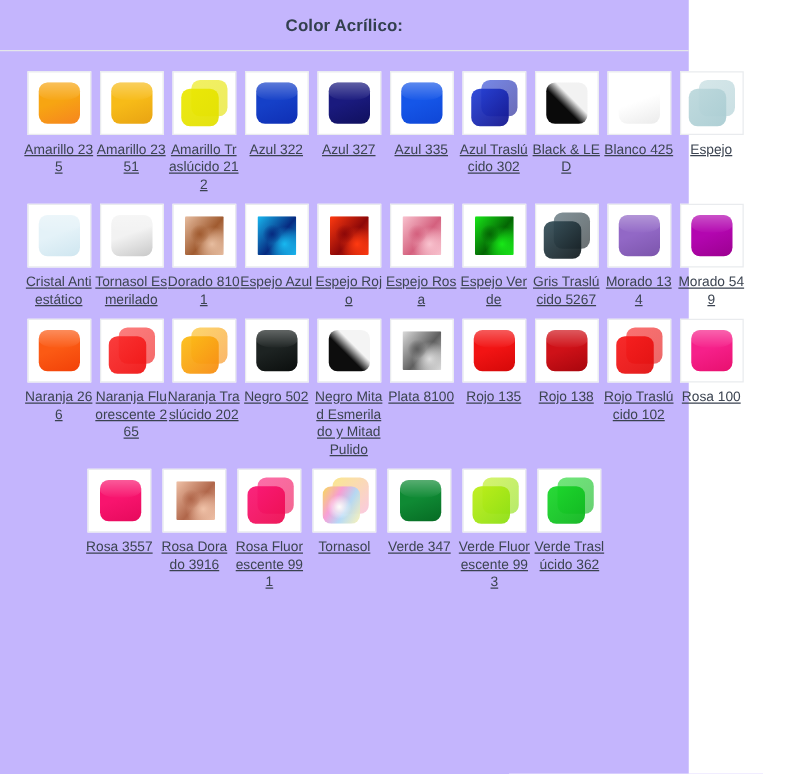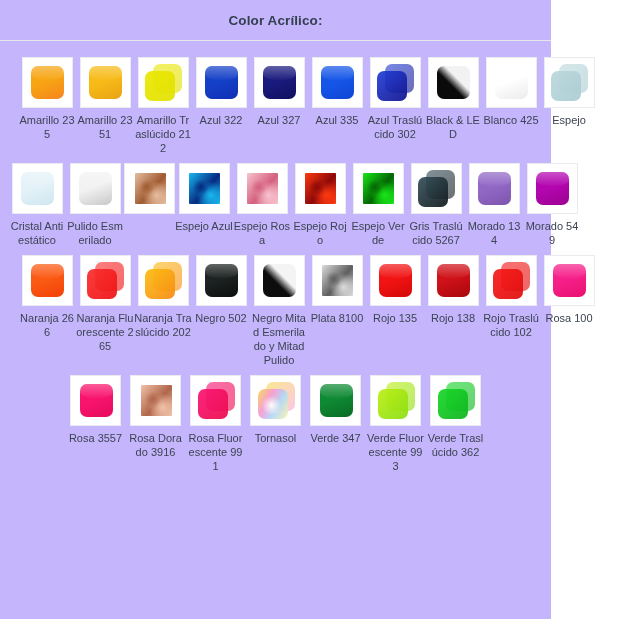--- a/index.html
+++ b/index.html
@@ -34,20 +34,21 @@
     color: #33404f;
     letter-spacing: 0.1px;
   }
   .swatch-grid {
     padding-top: 8px;
   }
   .swatch-row {
     display: flex;
     flex-direction: row;
     align-items: flex-start;
+    text-decoration: underline;
   }
   .swatch-row.centered {
     justify-content: center;
   }
   .swatch-cell {
     width: 60px;
     box-sizing: border-box;
     display: flex;
     flex-direction: column;
     align-items: center;
@@ -212,67 +213,68 @@
         <div class="swatch-cell">
           <div class="swatch-box">
             <div class="chip-wrap">
               <div class="chip-back" style="background: linear-gradient(135deg, rgb(188, 216, 220), rgb(169, 204, 210));"></div>
               <div class="chip-front" style="background: linear-gradient(135deg, rgb(188, 216, 220), rgb(169, 204, 210));"></div>
             </div>
           </div>
           <div class="swatch-label">Espejo</div>
         </div>
       </div>
-      <div class="swatch-row" style="padding-left: 8px;">
+      <div class="swatch-row" style="padding-left: 18px;">
         <div class="swatch-cell">
           <div class="swatch-box">
             <div class="chip-wrap">
               <div class="chip gloss" style="background: linear-gradient(160deg, rgb(228, 242, 248) 0%, rgb(228, 242, 248) 45%, rgb(207, 230, 240) 100%);"></div>
             </div>
           </div>
           <div class="swatch-label">Cristal Antiestático</div>
         </div>
         <div class="swatch-cell">
           <div class="swatch-box">
             <div class="chip-wrap">
               <div class="chip gloss" style="background: linear-gradient(160deg, rgb(242, 242, 242) 0%, rgb(242, 242, 242) 45%, rgb(200, 200, 200) 100%);"></div>
             </div>
           </div>
-          <div class="swatch-label">Pulido Esmerilado</div>
+          <div class="swatch-label">Tornasol Esmerilado</div>
         </div>
         <div class="swatch-cell">
           <div class="swatch-box">
             <div class="chip-wrap">
               <div class="chip-photo" style="background: radial-gradient(circle at 38% 46%, rgb(160, 91, 48) 0%, rgba(0, 0, 0, 0) 30%), radial-gradient(circle at 70% 72%, rgb(231, 189, 160) 0%, rgba(0, 0, 0, 0) 45%), linear-gradient(130deg, rgb(231, 189, 160) 0%, rgb(160, 91, 48) 55%, rgb(231, 189, 160) 100%);"></div>
             </div>
           </div>
+          <div class="swatch-label">Dorado 8101</div>
         </div>
         <div class="swatch-cell">
           <div class="swatch-box">
             <div class="chip-wrap">
               <div class="chip-photo" style="background: radial-gradient(circle at 38% 46%, rgb(6, 42, 128) 0%, rgba(0, 0, 0, 0) 30%), radial-gradient(circle at 70% 72%, rgb(24, 184, 240) 0%, rgba(0, 0, 0, 0) 45%), linear-gradient(130deg, rgb(24, 184, 240) 0%, rgb(6, 42, 128) 55%, rgb(24, 184, 240) 100%);"></div>
             </div>
           </div>
           <div class="swatch-label">Espejo Azul</div>
         </div>
         <div class="swatch-cell">
           <div class="swatch-box">
             <div class="chip-wrap">
+              <div class="chip-photo" style="background: radial-gradient(circle at 38% 46%, rgb(141, 8, 8) 0%, rgba(0, 0, 0, 0) 30%), radial-gradient(circle at 70% 72%, rgb(255, 58, 16) 0%, rgba(0, 0, 0, 0) 45%), linear-gradient(130deg, rgb(255, 58, 16) 0%, rgb(141, 8, 8) 55%, rgb(255, 58, 16) 100%);"></div>
+            </div>
+          </div>
+          <div class="swatch-label">Espejo Rojo</div>
+        </div>
+        <div class="swatch-cell">
+          <div class="swatch-box">
+            <div class="chip-wrap">
               <div class="chip-photo" style="background: radial-gradient(circle at 38% 46%, rgb(212, 96, 126) 0%, rgba(0, 0, 0, 0) 30%), radial-gradient(circle at 70% 72%, rgb(249, 195, 207) 0%, rgba(0, 0, 0, 0) 45%), linear-gradient(130deg, rgb(249, 195, 207) 0%, rgb(212, 96, 126) 55%, rgb(249, 195, 207) 100%);"></div>
             </div>
           </div>
           <div class="swatch-label">Espejo Rosa</div>
-        </div>
-        <div class="swatch-cell">
-          <div class="swatch-box">
-            <div class="chip-wrap">
-              <div class="chip-photo" style="background: radial-gradient(circle at 38% 46%, rgb(141, 8, 8) 0%, rgba(0, 0, 0, 0) 30%), radial-gradient(circle at 70% 72%, rgb(255, 58, 16) 0%, rgba(0, 0, 0, 0) 45%), linear-gradient(130deg, rgb(255, 58, 16) 0%, rgb(141, 8, 8) 55%, rgb(255, 58, 16) 100%);"></div>
-            </div>
-          </div>
-          <div class="swatch-label">Espejo Rojo</div>
         </div>
         <div class="swatch-cell">
           <div class="swatch-box">
             <div class="chip-wrap">
               <div class="chip-photo" style="background: radial-gradient(circle at 38% 46%, rgb(4, 102, 4) 0%, rgba(0, 0, 0, 0) 30%), radial-gradient(circle at 70% 72%, rgb(24, 232, 24) 0%, rgba(0, 0, 0, 0) 45%), linear-gradient(130deg, rgb(24, 232, 24) 0%, rgb(4, 102, 4) 55%, rgb(24, 232, 24) 100%);"></div>
             </div>
           </div>
           <div class="swatch-label">Espejo Verde</div>
         </div>
         <div class="swatch-cell">

